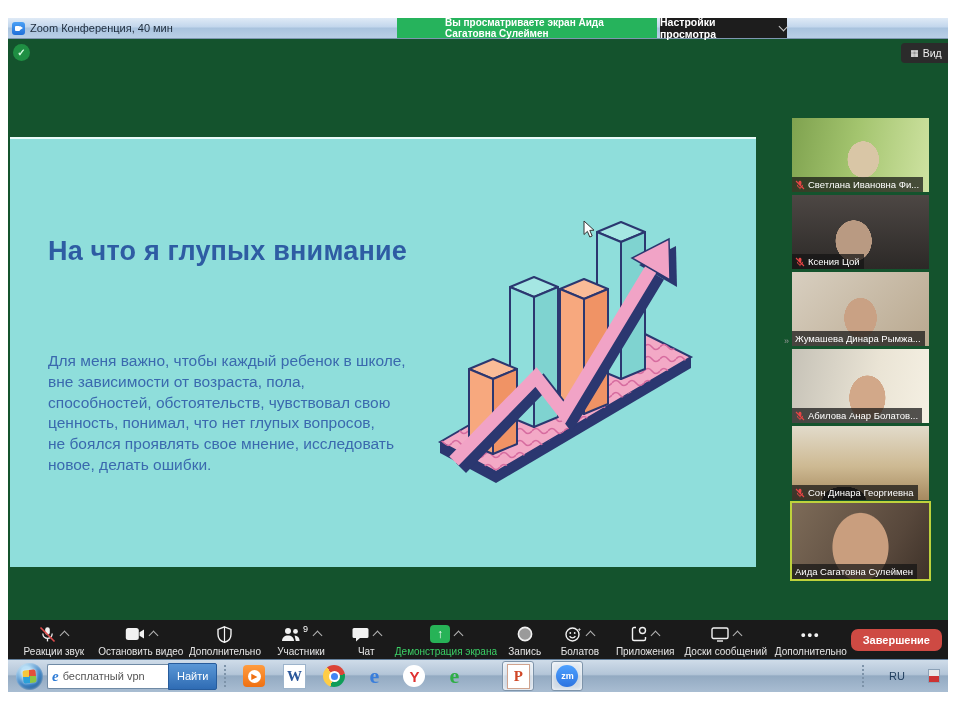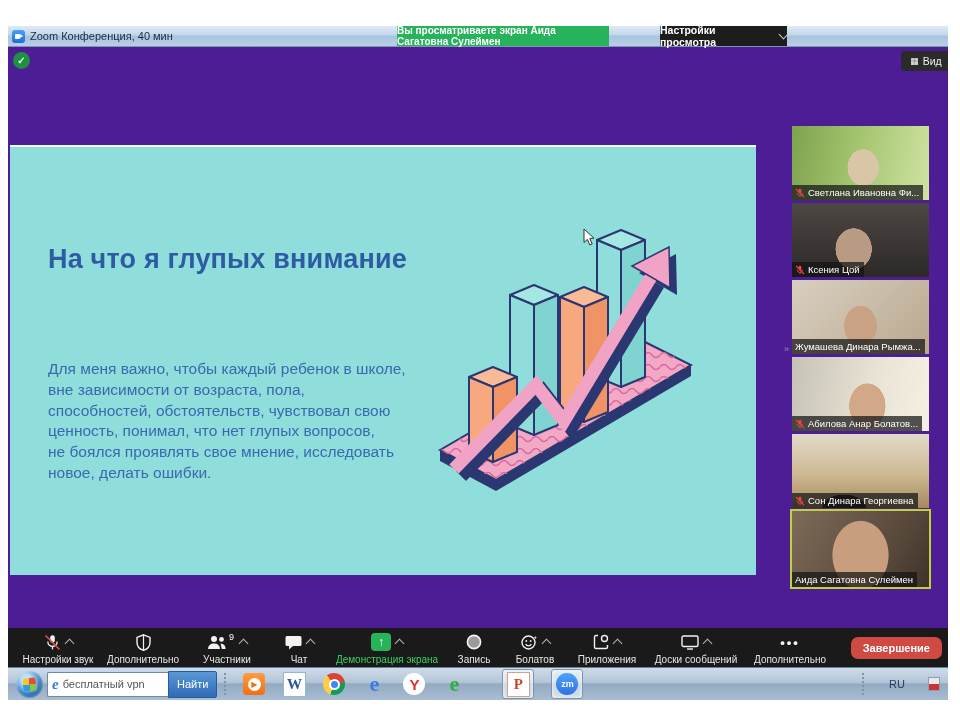--- a/index.html
+++ b/index.html
@@ -1,29 +1,29 @@
 <!DOCTYPE html>
 <html><head>
 <meta charset="utf-8">
 <style>
   html,body{margin:0;padding:0;background:#fff;font-family:"Liberation Sans",sans-serif;}
   .stage{position:relative;width:960px;height:720px;background:#fff;overflow:hidden;}
-  .frame{position:absolute;left:8px;top:18px;width:940px;height:674px;background:#4c1d95;overflow:hidden;margin-top:8px;}
+  .frame{position:absolute;left:8px;top:18px;width:940px;height:674px;background:#14532d;overflow:hidden;}
 
   
   .titlebar{position:absolute;left:0;top:0;width:940px;height:20px;
     background:linear-gradient(180deg,#dfeaf6 0%,#c2d6ec 45%,#a9c3de 50%,#b9cfe6 100%);
     border-bottom:1px solid #7e97b1;display:flex;align-items:center;}
   .zoom-app-icon{width:13px;height:13px;margin:0 5px 0 4px;border-radius:3px;
     background:linear-gradient(180deg,#4aa0f5,#1e6fd9);position:relative;flex:0 0 auto;}
   .zoom-app-icon::after{content:"";position:absolute;left:3px;top:4px;width:5px;height:5px;background:#fff;border-radius:1px;}
   .zoom-app-icon::before{content:"";position:absolute;right:2px;top:4.5px;border-left:3px solid #fff;border-top:2px solid transparent;border-bottom:2px solid transparent;}
   .win-title{font-size:11px;color:#1c2a3a;}
   .share-banner{position:absolute;left:389px;top:0;width:212px;height:20px;background:#26b35c;
-    color:#fff;font-size:10px;font-weight:bold;display:flex;align-items:center;justify-content:center;}
+    color:#fff;font-size:10px;font-weight:bold;display:flex;align-items:center;justify-content:center;padding-left:48px;}
   .view-settings{position:absolute;left:652px;top:0;width:127px;height:20px;background:#1d1d1d;
     color:#fff;font-size:10.5px;font-weight:bold;display:flex;align-items:center;justify-content:center;gap:7px;cursor:pointer;}
   .vchev{width:6px;height:6px;border-left:1.4px solid #ccc;border-bottom:1.4px solid #ccc;transform:rotate(-45deg);margin-top:-3px;}
 
   
   .enc-shield{position:absolute;left:5px;top:26px;width:17px;height:17px;border-radius:50%;
     background:#1f8f43;display:flex;align-items:center;justify-content:center;color:#d7ffe3;font-size:10px;font-weight:bold;}
   .view-btn{position:absolute;left:893px;top:25px;width:50px;height:20px;background:#2b2b2b;border-radius:4px;
     color:#eee;font-size:10.5px;display:flex;align-items:center;justify-content:center;gap:4px;cursor:pointer;}
   .view-grid{font-size:9px;color:#fff;}
@@ -257,23 +257,33 @@
           <svg class="ticon" width="17" height="17" viewBox="0 0 17 17">
               <g stroke="#f2f2f2" fill="#f2f2f2">
                 <rect x="6.2" y="1.2" width="4.6" height="7.6" rx="2.3" stroke="none"></rect>
                 <path d="M3.8 7.6a4.7 4.7 0 0 0 9.4 0" fill="none" stroke-width="1.3"></path>
                 <line x1="8.5" y1="12.6" x2="8.5" y2="15.4" stroke-width="1.3"></line>
                 <line x1="1.5" y1="1.5" x2="15.5" y2="15.5" stroke="#e04b4b" stroke-width="1.6"></line>
               </g>
             </svg>
           <span class="chev"></span>
         </div>
-        <span class="tlabel">Настройки звук</span>
-      </div>
-
+        <span class="tlabel">Реакции звук</span>
+      </div>
+
+      <div class="tbtn" style="width:104px">
+        <div class="ticon-row">
+          <svg class="ticon" width="20" height="14" viewBox="0 0 20 14">
+              <rect x="0.8" y="1" width="13" height="12" rx="2.5" fill="#f2f2f2"></rect>
+              <path d="M14.5 5.2 L19 2.4 V11.6 L14.5 8.8 Z" fill="#f2f2f2"></path>
+            </svg>
+          <span class="chev"></span>
+        </div>
+        <span class="tlabel">Остановить видео</span>
+      </div>
 
       <div class="tbtn" style="width:82px">
         <div class="ticon-row">
           <svg class="ticon" width="15" height="17" viewBox="0 0 15 17">
               <path d="M7.5 0.8 L14 3.4 V8.2 C14 12.4 11.2 15.3 7.5 16.3 C3.8 15.3 1 12.4 1 8.2 V3.4 Z" fill="none" stroke="#f2f2f2" stroke-width="1.4"></path>
               <line x1="7.5" y1="0.8" x2="7.5" y2="16.3" stroke="#f2f2f2" stroke-width="1.2"></line>
             </svg>
         </div>
         <span class="tlabel">Дополнительно</span>
       </div>

